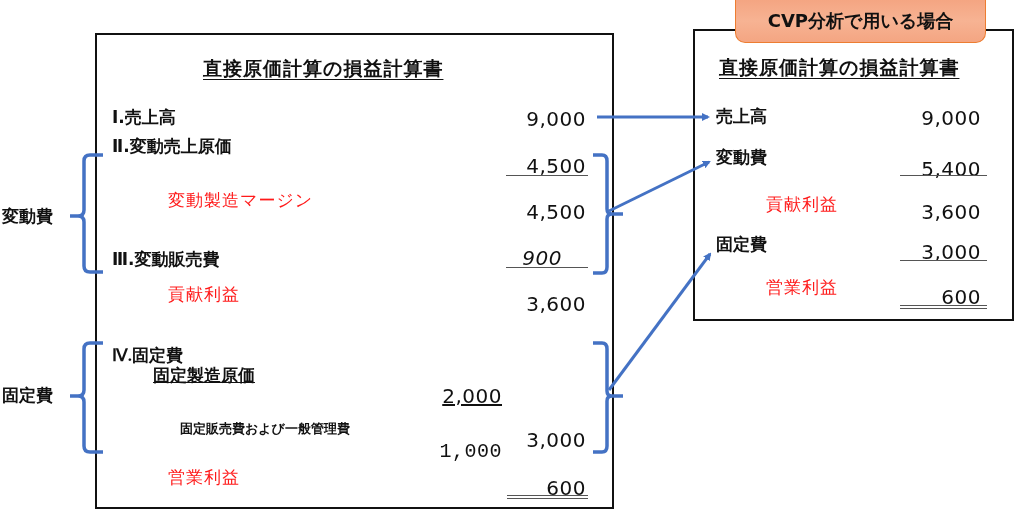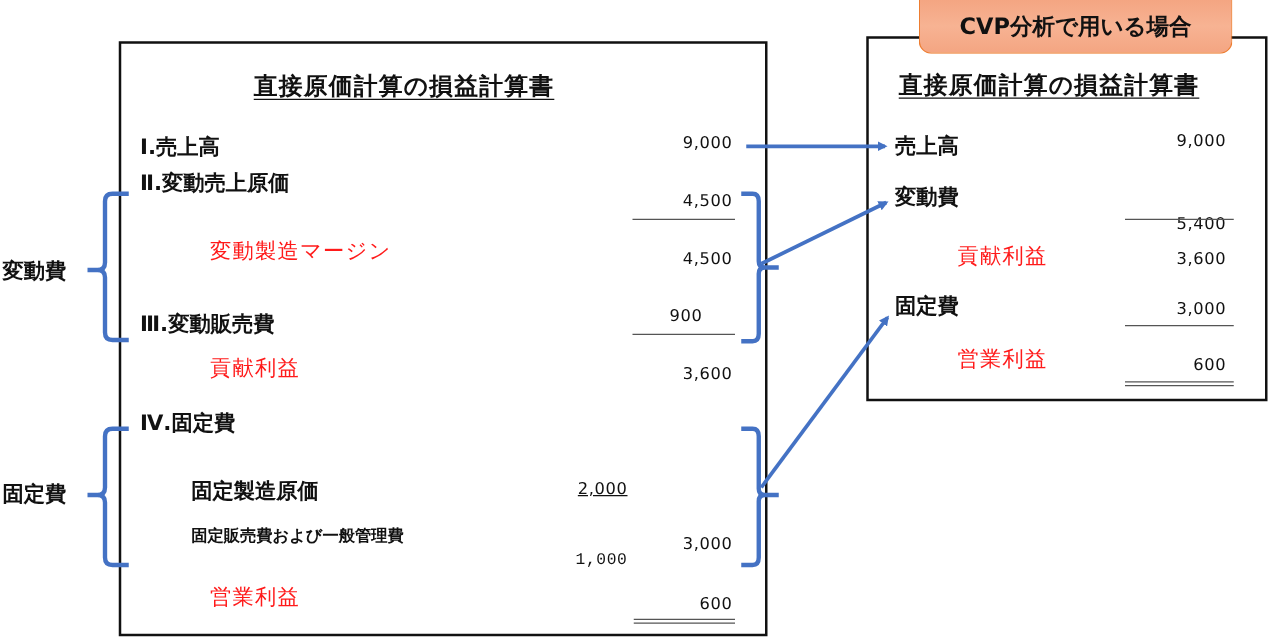--- a/index.html
+++ b/index.html
@@ -2,23 +2,23 @@
 <html><head>
   <meta charset="utf-8">
   <style>
     html, body { margin: 0; padding: 0; background: #ffffff; }
     body { width: 1024px; height: 511px; position: relative; overflow: hidden;
       font-family: "DejaVu Sans", "Liberation Sans", sans-serif; color: #111; }
     .abs { position: absolute; white-space: nowrap; }
     .box { position: absolute; border: 2px solid #111; box-sizing: border-box; background: #fff; }
     .title { font-size: 19px; font-weight: bold; text-decoration: underline; text-underline-offset: 4px; letter-spacing: 1px; }
     .lbl { font-size: 17px; font-weight: bold; }
-    .lbl-sm { font-size: 13px; font-weight: bold; }
+    .lbl-sm { font-size: 13px; font-weight: bold; margin-left: 27px; }
     .red { color: #ff1a1a; font-size: 17px; font-weight: normal; letter-spacing: 1px; }
-    .num { font-size: 13px; text-align: right; width: 80px; font-family: "DejaVu Sans", sans-serif; letter-spacing: 0.5px; }
+    .num { font-size: 20px; text-align: right; width: 80px; font-family: "DejaVu Sans", sans-serif; letter-spacing: 0.5px; }
     .uline { position: absolute; height: 1px; background: #555; }
     .dline { position: absolute; height: 4px; border-top: 1px solid #555; border-bottom: 1px solid #555; box-sizing: border-box; }
     .side { font-size: 17px; font-weight: bold; }
     .cvp-tag { position: absolute; left: 735px; top: 0px; width: 251px; height: 43px; box-sizing: border-box;
       border: 1.5px solid #ED7D31; border-top: none; border-radius: 0 0 10px 10px;
       background: linear-gradient(#F4A582, #F7B393 50%, #F4A582); display:flex; align-items:center; justify-content:center;
       font-size: 18px; font-weight: bold; color: #111; }
     svg.overlay { position: absolute; left: 0; top: 0; pointer-events: none; }
   </style>
 </head>
@@ -32,29 +32,29 @@
 <div class="abs num" style="left:506px; top:107px;">9,000</div>
 
 <div class="abs lbl" style="left:112px; top:135px;">Ⅱ.変動売上原価</div>
 <div class="abs num" style="left:506px; top:154px;">4,500</div>
 <div class="uline" style="left:506px; top:175px; width:82px;"></div>
 
 <div class="abs red" style="left:168px; top:189px;">変動製造マージン</div>
 <div class="abs num" style="left:506px; top:200px;">4,500</div>
 
 <div class="abs lbl" style="left:112px; top:248px;">Ⅲ.変動販売費</div>
-<div class="abs num" style="left:482px; top:246px;">900</div>
+<div class="abs num" style="left:482px; top:246px;font-style:italic;">900</div>
 <div class="uline" style="left:506px; top:267px; width:82px;"></div>
 
 <div class="abs red" style="left:168px; top:283px;">貢献利益</div>
 <div class="abs num" style="left:506px; top:292px;">3,600</div>
 
-<div class="abs lbl" style="left:112px; top:327px;">Ⅳ.固定費</div>
+<div class="abs lbl" style="left:112px; top:344px;font-family:Liberation Serif, serif;">Ⅳ.固定費</div>
 
-<div class="abs lbl" style="left:153px; top:381px;">固定製造原価</div>
+<div class="abs lbl" style="left:153px; top:364px;text-decoration:underline;">固定製造原価</div>
 <div class="abs num" style="left:422px; top:384px;text-decoration:underline;">2,000</div>
 
 <div class="abs lbl-sm" style="left:153px; top:420px;">固定販売費および一般管理費</div>
 <div class="abs num" style="left:422px; top:440px;font-family:Liberation Mono, monospace;">1,000</div>
 <div class="abs num" style="left:506px; top:428px;">3,000</div>
 
 <div class="abs red" style="left:168px; top:466px;">営業利益</div>
 <div class="abs num" style="left:506px; top:476px;">600</div>
 <div class="dline" style="left:507px; top:495px; width:81px;"></div>
 
@@ -63,21 +63,21 @@
 
 <div class="box" style="left:693px; top:29px; width:321px; height:292px;"></div>
 <div class="cvp-tag">CVP分析で用いる場合</div>
 
 <div class="abs title" style="left:719px; top:55px;">直接原価計算の損益計算書</div>
 
 <div class="abs lbl" style="left:716px; top:105px;">売上高</div>
 <div class="abs num" style="left:901px; top:106px;">9,000</div>
 
 <div class="abs lbl" style="left:716px; top:146px;">変動費</div>
-<div class="abs num" style="left:901px; top:172px;">5,400</div>
+<div class="abs num" style="left:901px; top:157px;">5,400</div>
 <div class="uline" style="left:900px; top:175px; width:87px;"></div>
 
 <div class="abs red" style="left:766px; top:193px;">貢献利益</div>
 <div class="abs num" style="left:901px; top:200px;">3,600</div>
 
 <div class="abs lbl" style="left:716px; top:233px;">固定費</div>
 <div class="abs num" style="left:901px; top:240px;">3,000</div>
 <div class="uline" style="left:900px; top:260px; width:87px;"></div>
 
 <div class="abs red" style="left:766px; top:276px;">営業利益</div>

